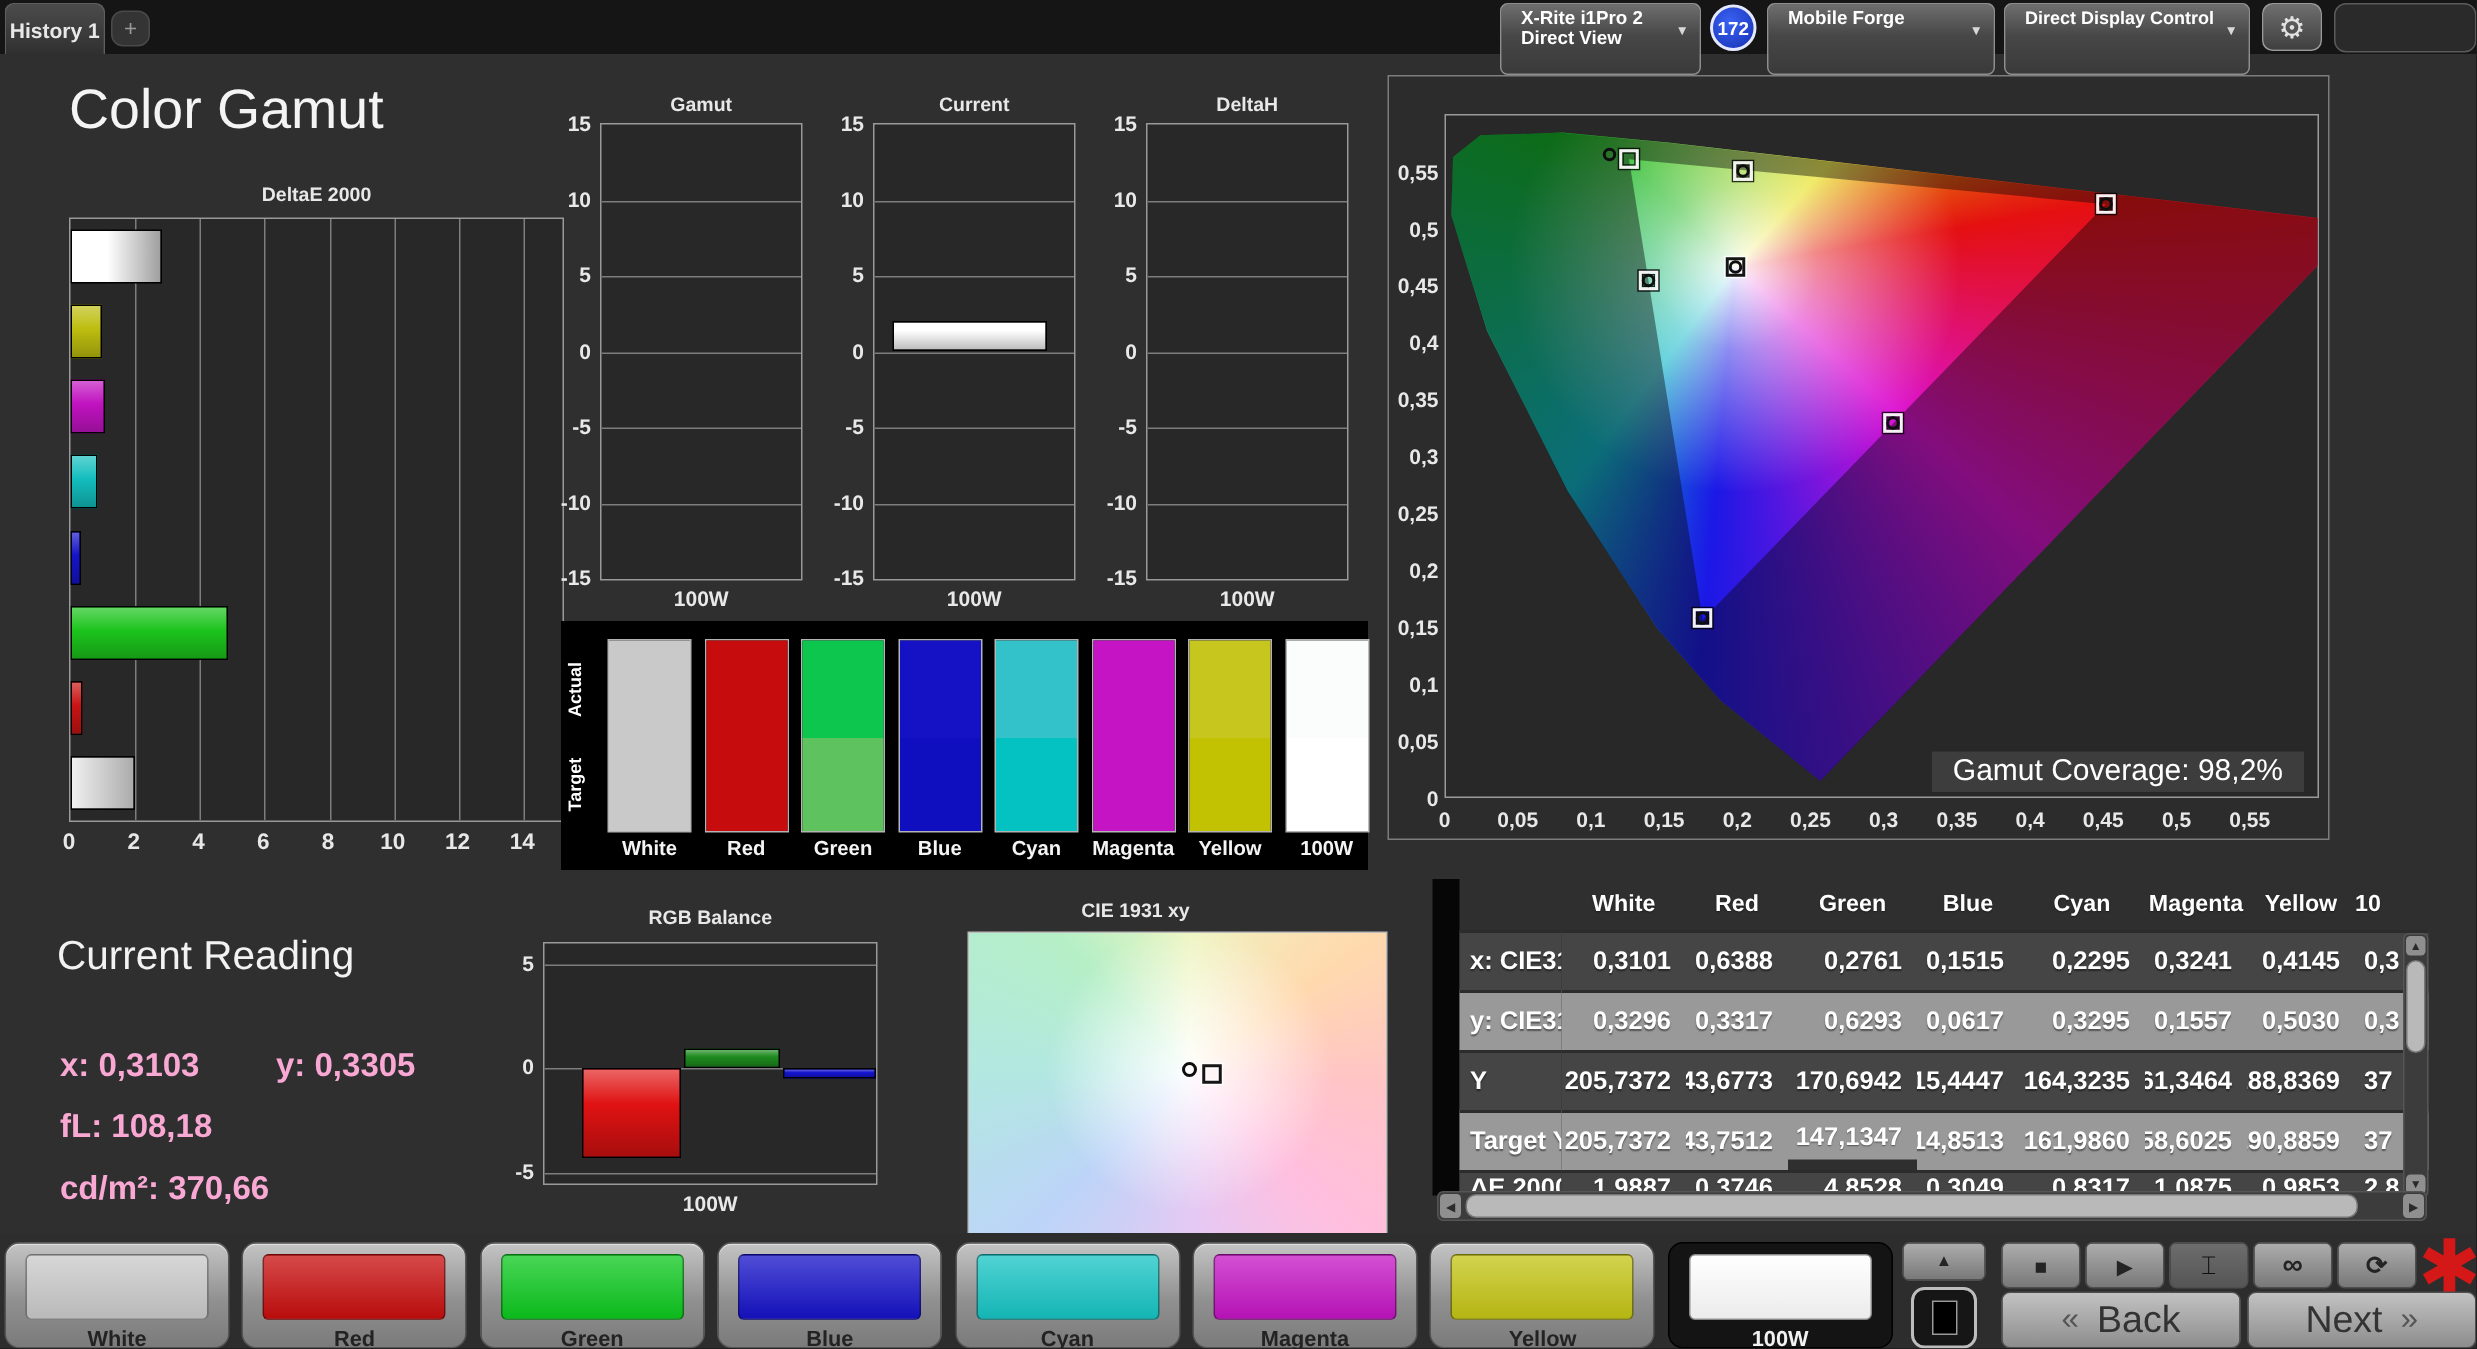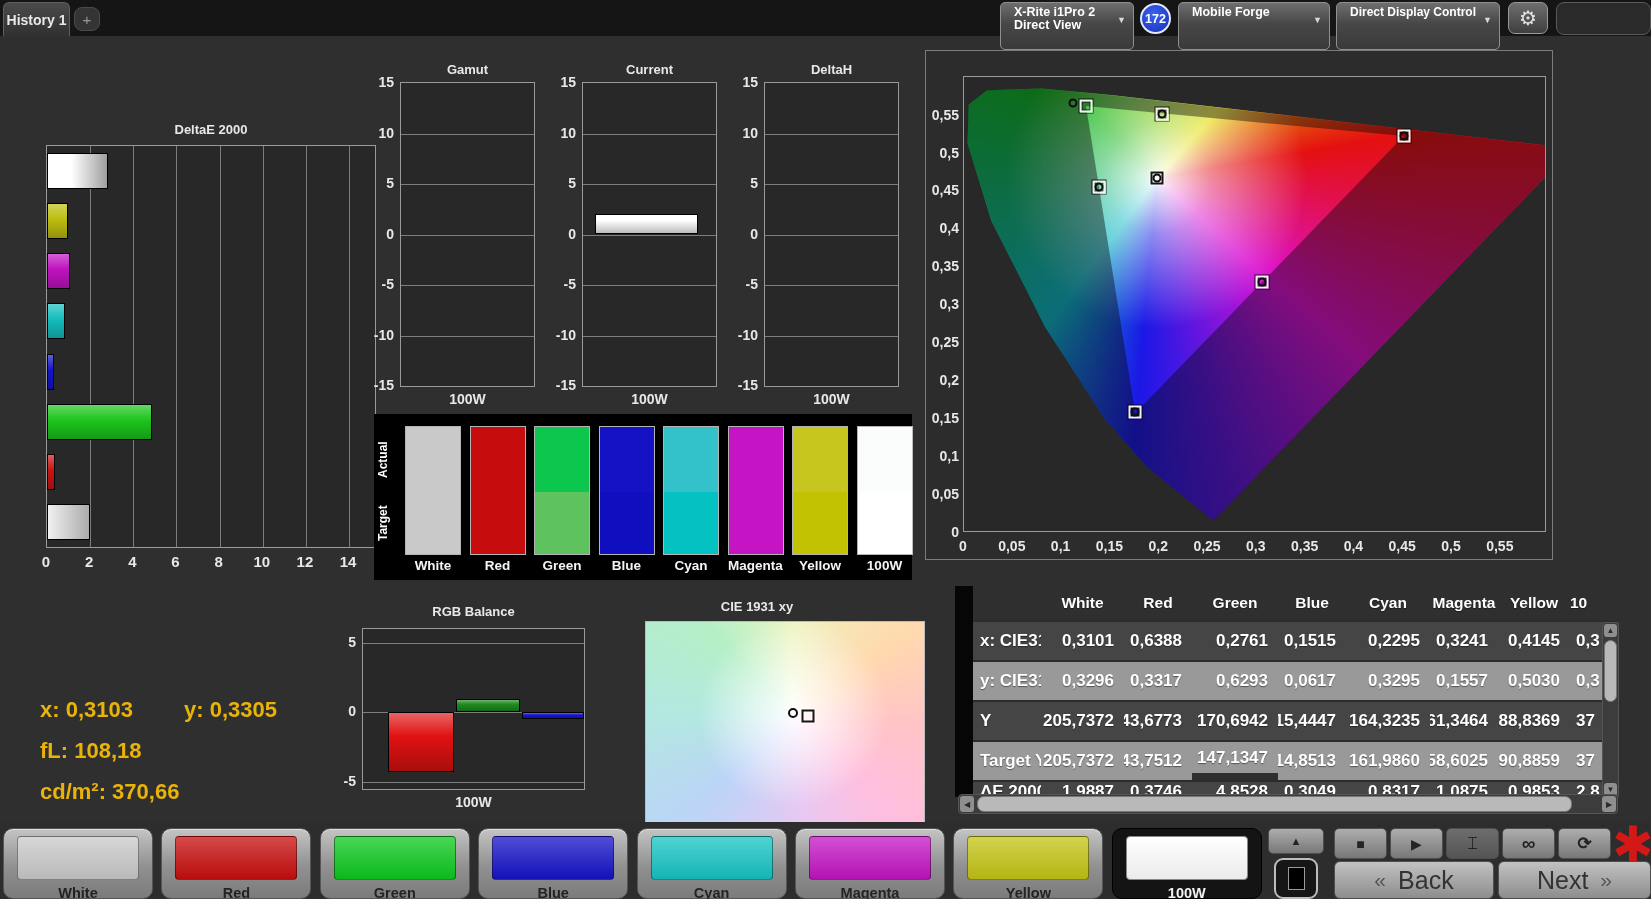--- a/index.html
+++ b/index.html
@@ -31,21 +31,21 @@
   .chart-title{position:absolute;text-align:center;font-size:13px;font-weight:700;color:#e8e8e8;}
   .gline-v{position:absolute;top:0;bottom:0;width:1px;background:#7d7d7d;}
   .gline-h{position:absolute;left:0;right:0;height:1px;background:#7d7d7d;}
   .tick-lab{position:absolute;font-size:14px;font-weight:700;color:#e8e8e8;white-space:nowrap;}
   .bar{position:absolute;border:1px solid #000;}
   .xcat{position:absolute;font-size:14px;font-weight:700;color:#e8e8e8;text-align:center;}
 
   
   #page-title{position:absolute;left:46px;top:52px;font-size:37px;color:#f4f4f4;}
   #cr-title{position:absolute;left:38px;top:622px;font-size:27px;color:#f2f2f2;}
-  .cr-val{position:absolute;font-size:22px;font-weight:700;color:#eab308;}
+  .cr-val{position:absolute;font-size:22px;font-weight:700;color:#f9a8d4;}
 
   
   #swpanel{position:absolute;left:374px;top:414px;width:538px;height:166px;background:#000;}
   .sw-rowlab{position:absolute;left:2px;width:16px;color:#fff;font-size:12px;font-weight:700;
        writing-mode:vertical-rl;transform:rotate(180deg);text-align:center;}
   .sw-col{position:absolute;outline:1px solid rgba(225,225,225,.8);}
   .sw-half{position:absolute;left:0;right:0;}
   .sw-lab{position:absolute;color:#f4f4f4;font-size:13.5px;font-weight:700;text-align:center;}
 
   
@@ -130,20 +130,21 @@
       <span class="tb-accent"></span>
       <span class="tb-lines" style="font-size:12px;">Direct Display Control</span>
       <span class="tb-chev">▼</span>
     </div>
     <div id="gearbtn">
         <span>⚙</span>
       </div>
     <div id="ghostbtn"></div>
   </div>
 
+  <div id="page-title">Color Gamut</div>
 
   <div class="chart-title" style="left:46px;top:122px;width:330px;">DeltaE 2000</div>
   <div class="plot" id="de-plot" style="left:46px;top:145px;width:330px;height:403px;">
       <div class="gline-v" style="left: 43.1579px;"></div>
       <div class="gline-v" style="left: 86.3158px;"></div>
       <div class="gline-v" style="left: 129.474px;"></div>
       <div class="gline-v" style="left: 172.632px;"></div>
       <div class="gline-v" style="left: 215.789px;"></div>
       <div class="gline-v" style="left: 258.947px;"></div>
       <div class="gline-v" style="left: 302.105px;"></div>
@@ -309,22 +310,24 @@
         <div class="tick-lab" style="top: 487px; left: 183.4px; transform: translateX(-50%);">0,15</div>
         <div class="tick-lab" style="top: 487px; left: 232.2px; transform: translateX(-50%);">0,2</div>
         <div class="tick-lab" style="top: 487px; left: 281px; transform: translateX(-50%);">0,25</div>
         <div class="tick-lab" style="top: 487px; left: 329.8px; transform: translateX(-50%);">0,3</div>
         <div class="tick-lab" style="top: 487px; left: 378.6px; transform: translateX(-50%);">0,35</div>
         <div class="tick-lab" style="top: 487px; left: 427.4px; transform: translateX(-50%);">0,4</div>
         <div class="tick-lab" style="top: 487px; left: 476.2px; transform: translateX(-50%);">0,45</div>
         <div class="tick-lab" style="top: 487px; left: 525px; transform: translateX(-50%);">0,5</div>
         <div class="tick-lab" style="top: 487px; left: 573.8px; transform: translateX(-50%);">0,55</div>
       </div>
+    <div id="coverage">Gamut Coverage:  98,2%</div>
   </div>
 
+  <div id="cr-title">Current Reading</div>
   <div class="cr-val" style="left:40px;top:697px;">x: 0,3103</div>
   <div class="cr-val" style="left:184px;top:697px;">y: 0,3305</div>
   <div class="cr-val" style="left:40px;top:738px;">fL: 108,18</div>
   <div class="cr-val" style="left:40px;top:779px;">cd/m²: 370,66</div>
 
   <div class="chart-title" style="left:362px;top:604px;width:223px;">RGB Balance</div>
   <div class="plot" id="rgb-plot" style="left:362px;top:628px;width:223px;height:162px;">
       <div class="gline-h" style="top: 13.913px;"></div>
       <div class="gline-h" style="top: 83.4783px;"></div>
       <div class="gline-h" style="top: 153.043px;"></div>

